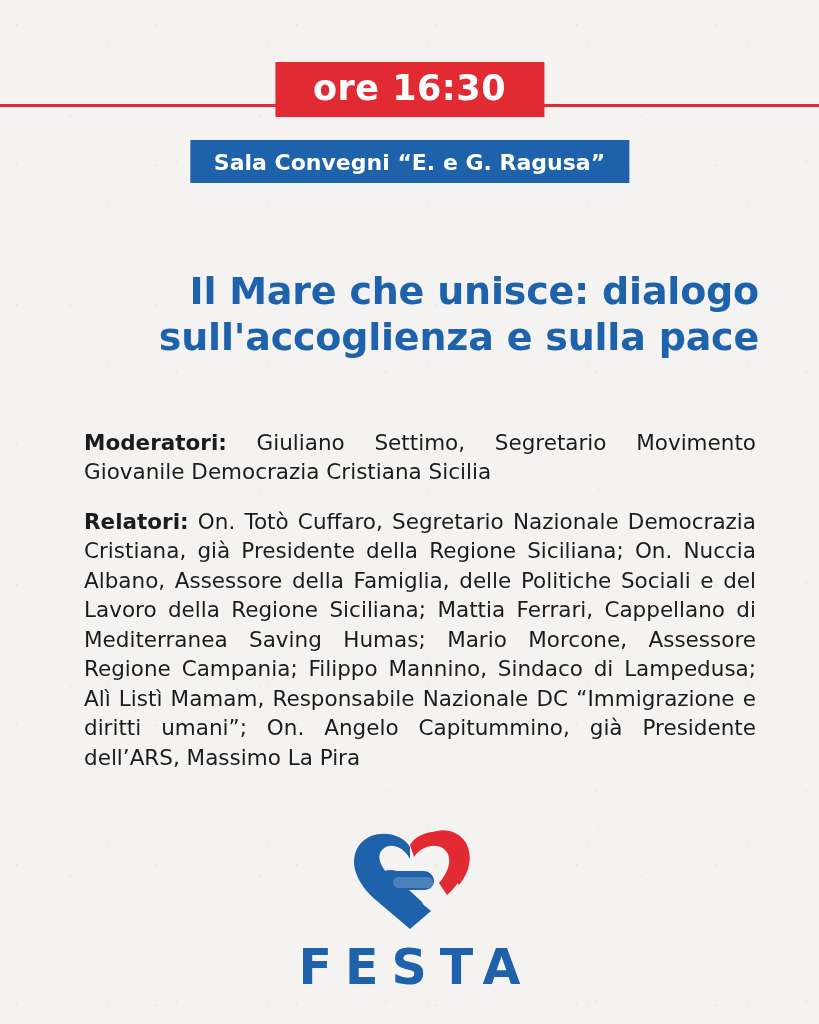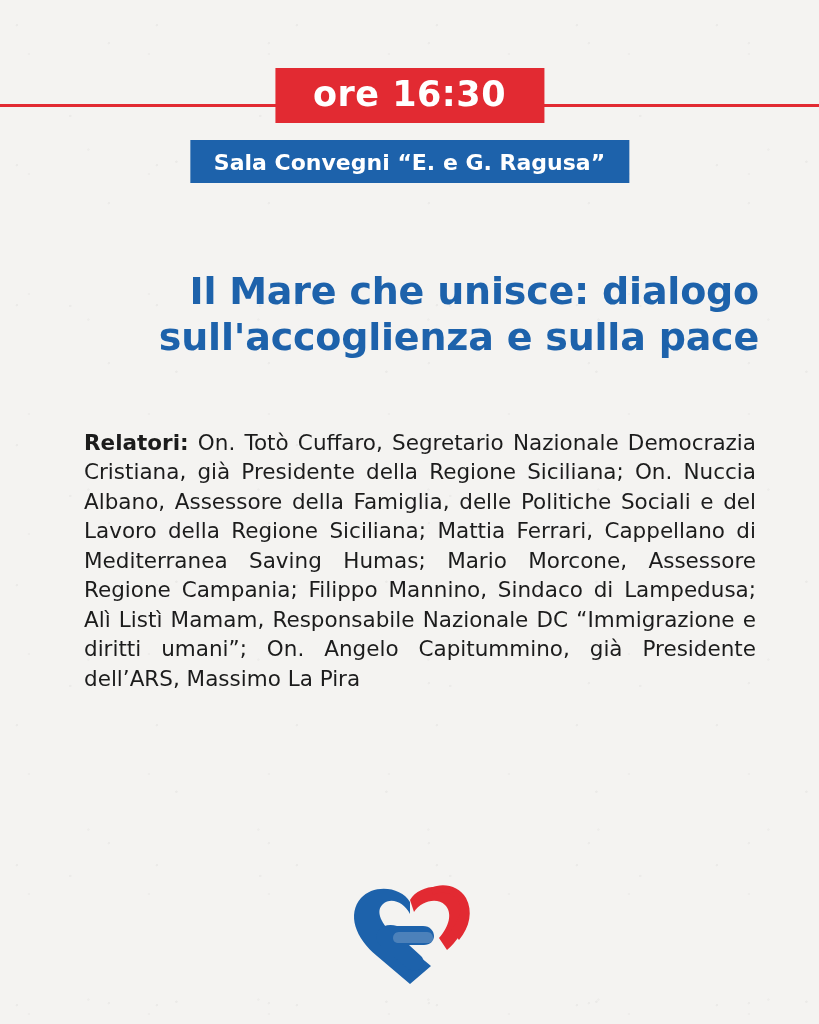--- a/index.html
+++ b/index.html
@@ -35,21 +35,21 @@
     left: 0;
     right: 0;
     top: 104px;
     height: 3px;
     background: #e22a32;
   }
   .time-badge {
     position: absolute;
     left: 50%;
     transform: translateX(-50%);
-    top: 68px;
+    top: 62px;
     background: #e22a32;
     color: #ffffff;
     padding: 9px 38px 11px 38px;
     font-size: 35px;
     font-weight: bold;
     letter-spacing: 0.5px;
     line-height: 1;
     white-space: nowrap;
   }
   .room-badge {
@@ -135,28 +135,32 @@
 <div class="top-rule"></div>
 
 <div class="time-badge">ore 16:30</div>
 
 <div class="room-badge">Sala Convegni “E. e G. Ragusa”</div>
 
 <div class="title">Il Mare che unisce: dialogo sull'accoglienza e sulla pace</div>
 
 <div class="body-block">
   <p class="para">
+    <span class="lead">Moderatori:</span><span> Giuliano Settimo, Segretario Movimento Giovanile Democrazia Cristiana Sicilia</span>
+  </p>
+  <p class="para">
     <span class="lead">Relatori:</span><span> On. Totò Cuffaro, Segretario Nazionale Democrazia Cristiana, già Presidente della Regione Siciliana; On. Nuccia Albano, Assessore della Famiglia, delle Politiche Sociali e del Lavoro della Regione Siciliana; Mattia Ferrari, Cappellano di Mediterranea Saving Humas; Mario Morcone, Assessore Regione Campania; Filippo Mannino, Sindaco di Lampedusa; Alì Listì Mamam, Responsabile Nazionale DC “Immigrazione e diritti umani”; On. Angelo Capitummino, già Presidente dell’ARS, Massimo La Pira</span>
   </p>
 </div>
 
 <div class="logo-wrap">
   <svg class="logo-mark" width="150" height="112" viewBox="0 0 150 112">
 
     <path d="M75 20 C84 4 112 2 124 16 C137 31 131 54 112 70 L104 58 C114 47 118 33 110 25 C102 17 86 21 79 32 Z" fill="#e22a32"></path>
     <path d="M96 8 C108 2 124 6 131 18 C138 31 135 47 124 60 L116 50 C126 38 128 26 122 19 C116 12 105 11 98 15 Z" fill="#e22a32"></path>
 
     <path d="M75 22 C66 6 38 4 26 18 C12 34 20 58 42 76 L75 104 L96 86 L60 56 C46 44 40 31 48 24 C56 17 69 22 75 34 Z" fill="#1d62ab"></path>
 
     <path d="M62 46 L88 46 C95 46 99 51 99 56 C99 61 95 65 89 65 L74 65 L86 76 C90 80 89 86 85 89 C81 92 76 91 72 88 L46 66 C41 62 40 55 44 50 C48 45 55 44 62 46 Z" fill="#1d62ab"></path>
     <path d="M64 52 L92 52 C96 52 98 55 98 58 C98 61 96 63 92 63 L64 63 C60 63 58 61 58 58 C58 55 60 52 64 52 Z" fill="#f4f3f1" opacity="0.22"></path>
   </svg>
+  <div class="festa-word">FESTA</div>
 </div>
 
 </body></html>

